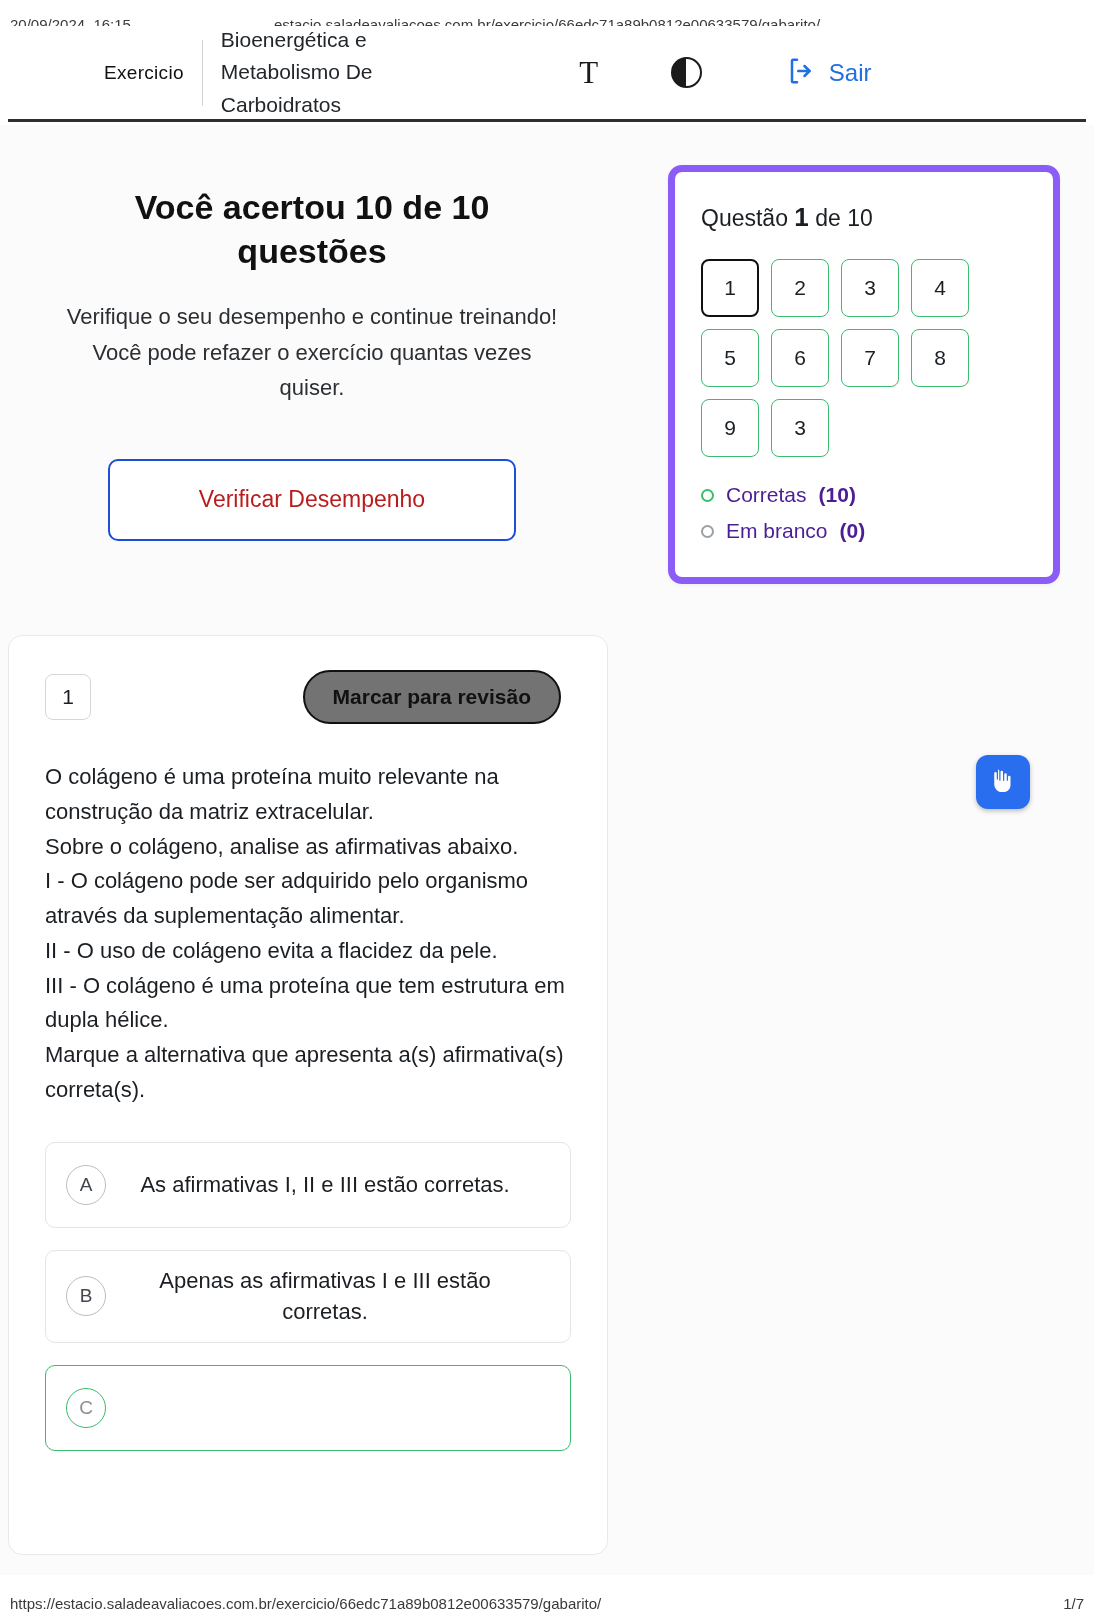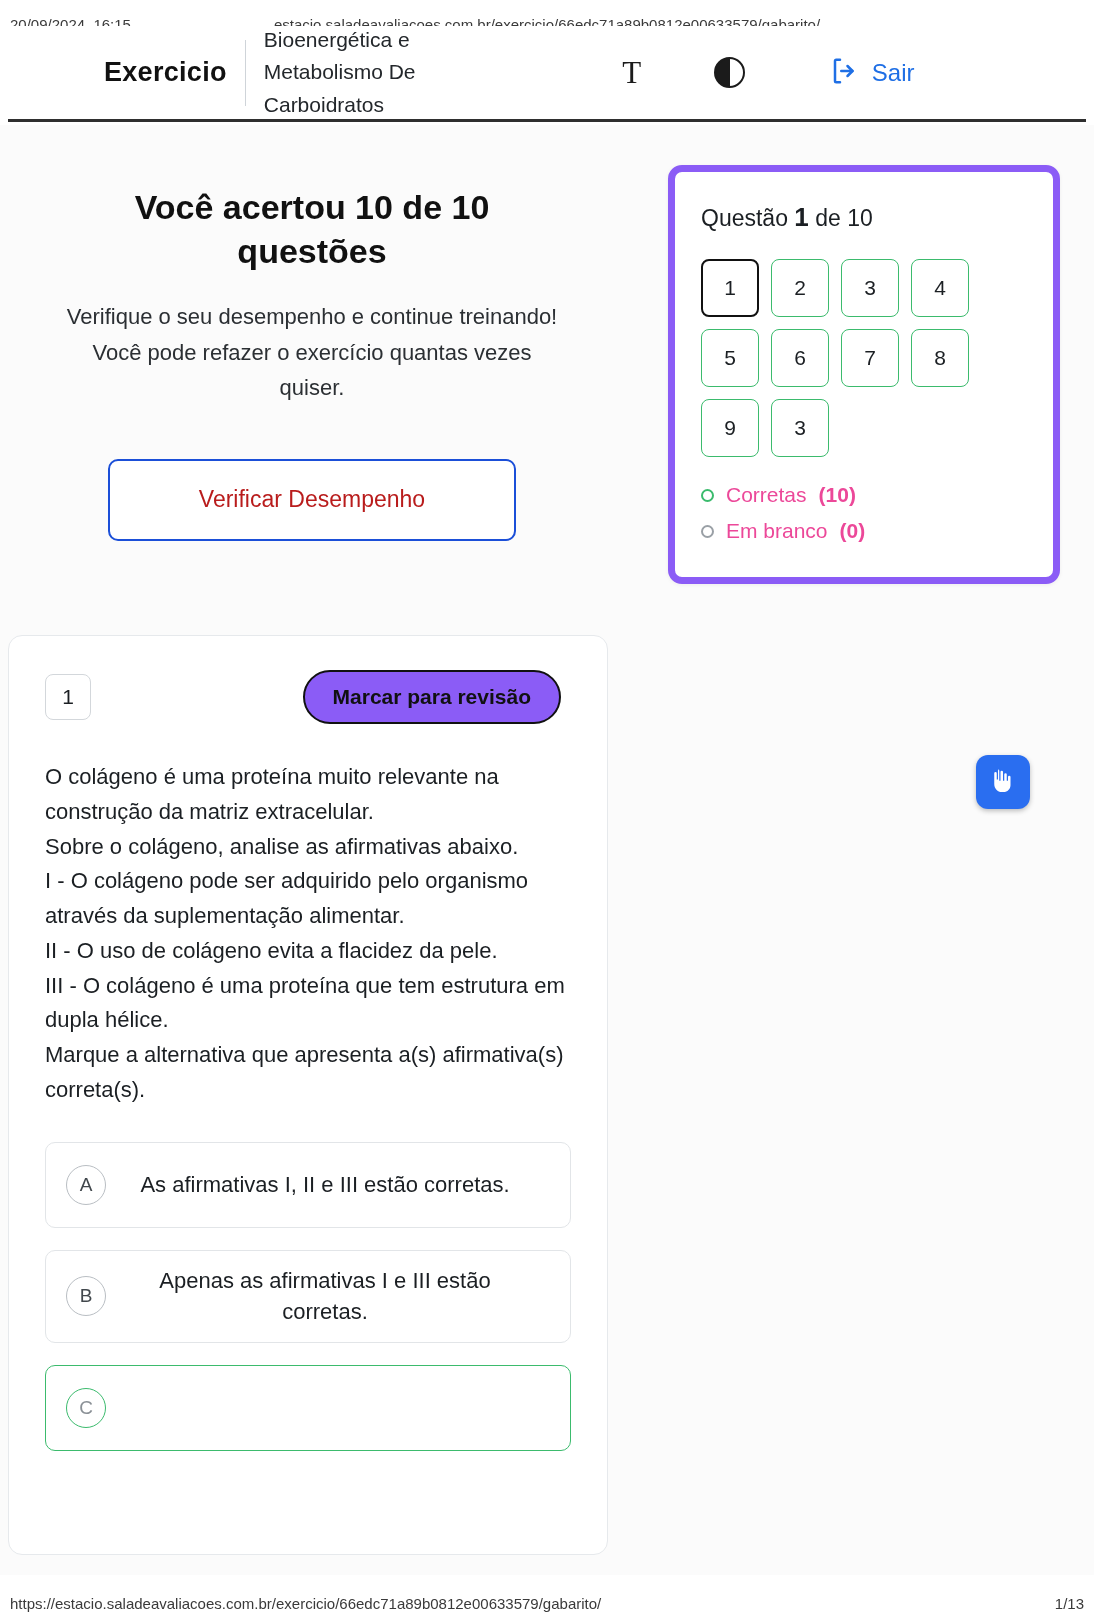--- a/index.html
+++ b/index.html
@@ -26,21 +26,21 @@
   }
 
   
   .appbar {
     position: absolute; top: 26px; left: 8px; width: 1078px; height: 96px;
     background: #fff;
     border-bottom: 3px solid #2f2f2f;
     display: flex; align-items: center;
   }
   .appbar-title {
-    font-size: 27px; font-weight: bold; letter-spacing: .3px;
+    font-size: 19px; font-weight: normal; letter-spacing: .3px;
     padding-left: 96px; padding-right: 18px;
     color: #111;
   }
   .appbar-sep {
     width: 1px; height: 66px; background: #cfd4d9;
   }
   .appbar-course {
     font-size: 21px; line-height: 1.55; color: #23272b;
     padding-left: 18px; width: 250px;
   }
@@ -95,38 +95,38 @@
   .qpanel-head b { font-size: 26px; }
   .qgrid { display: flex; flex-wrap: wrap; gap: 12px 12px; }
   .qnum {
     width: 58px; height: 58px; border-radius: 8px;
     border: 1.6px solid #3bbb6d; background: #fff;
     display: flex; align-items: center; justify-content: center;
     font-size: 21px; color: #1b1f23; cursor: pointer;
   }
   .qnum.current { border: 2.4px solid #111; }
   .legend { margin-top: 26px; }
-  .legend-row { display: flex; align-items: center; gap: 12px; margin-bottom: 12px; font-size: 21px; color: #ec4899; }
+  .legend-row { display: flex; align-items: center; gap: 12px; margin-bottom: 12px; font-size: 21px; color: #4c1d95; }
   .dot-ring { width: 13px; height: 13px; border-radius: 50%; border: 2px solid #3bbb6d; }
   .dot-ring.gray { border-color: #9aa0a6; }
 
   
   .qcard {
     position: absolute; left: 8px; top: 510px; width: 600px; height: 920px;
     background: #fff; border: 1px solid #e6e9ec; border-radius: 14px;
     padding: 34px 36px;
     overflow: hidden;
   }
   .qcard-top { display: flex; align-items: center; justify-content: space-between; }
   .qbadge {
     width: 46px; height: 46px; border: 1.4px solid #d3d7db; border-radius: 8px;
     display: flex; align-items: center; justify-content: center; font-size: 21px; color: #1b1f23;
   }
   .btn-pill {
-    border: 2.4px solid #111; border-radius: 30px; background: #8b5cf6;
+    border: 2.4px solid #111; border-radius: 30px; background: #737373;
     padding: 13px 28px; font-size: 21px; font-weight: bold; color: #111; cursor: pointer;
     margin-right: 10px;
   }
   .qtext {
     margin-top: 36px; font-size: 22px; line-height: 1.58; color: #1b1f23;
   }
   .alts { margin-top: 34px; }
   .alt {
     display: flex; align-items: center; gap: 22px;
     border: 1.4px solid #e2e5e8; border-radius: 10px;
@@ -263,14 +263,14 @@
   <button class="fab">
     <svg width="30" height="30" viewBox="0 0 24 24" fill="#ffffff">
       <path d="M9 2a1 1 0 0 0-1 1v7H7V5a1 1 0 0 0-2 0v8.5c0 3.6 2.7 6.5 6 6.5h1.5c3 0 5.5-2.5 5.5-5.5V8a1 1 0 0 0-2 0v3h-1V6a1 1 0 0 0-2 0v5h-1V4a1 1 0 0 0-2 0v7h-1V3a1 1 0 0 0-1-1z"></path>
     </svg>
   </button>
 
 </div>
 
 <div class="print-footer">
   <span>https://estacio.saladeavaliacoes.com.br/exercicio/66edc71a89b0812e00633579/gabarito/</span>
-  <span>1/13</span>
+  <span>1/7</span>
 </div>
 
 </body></html>

